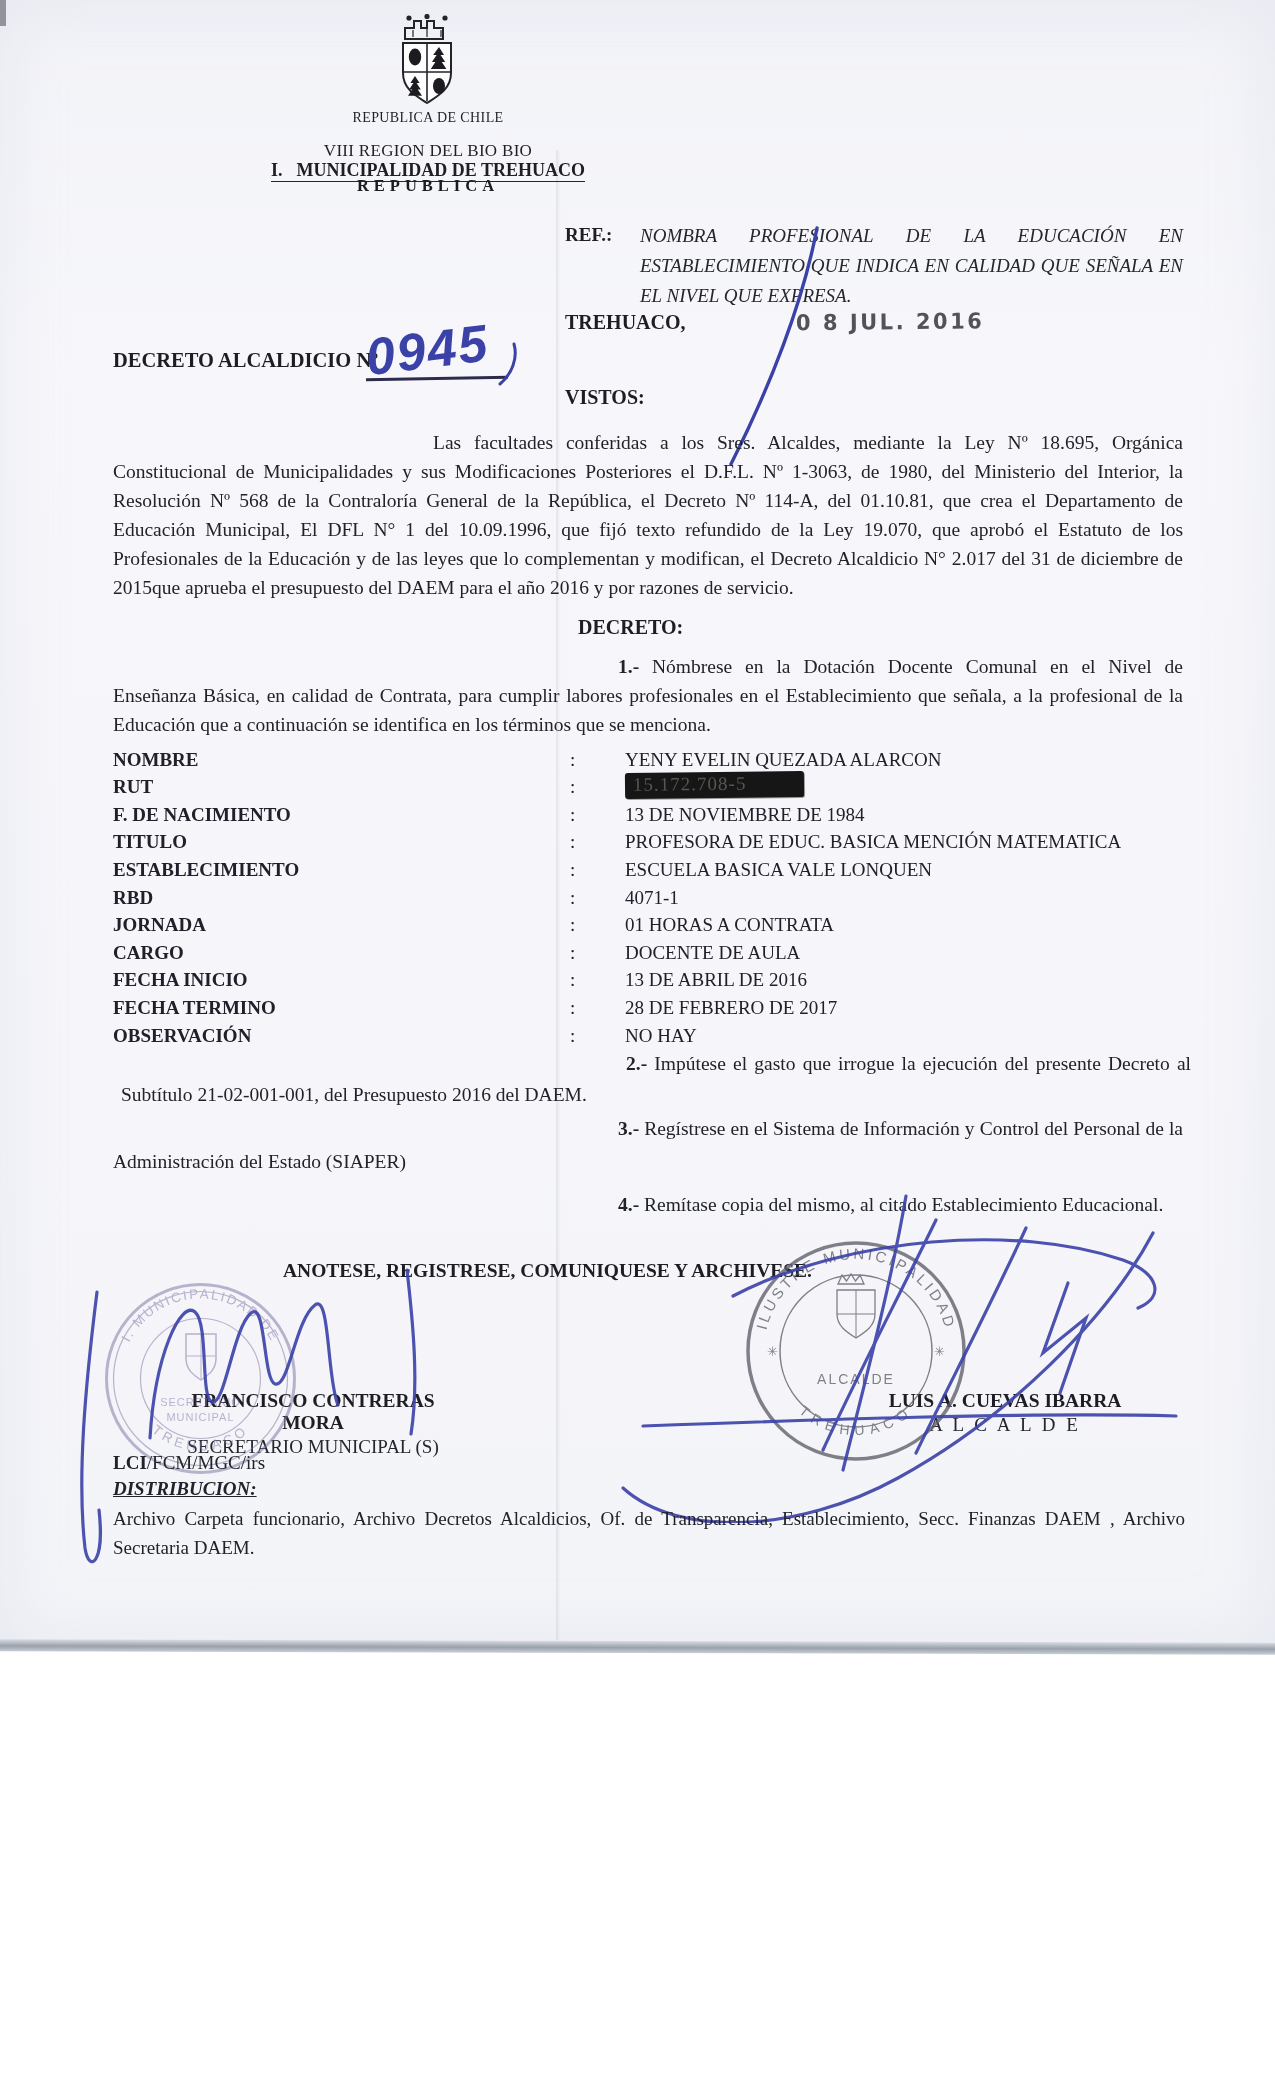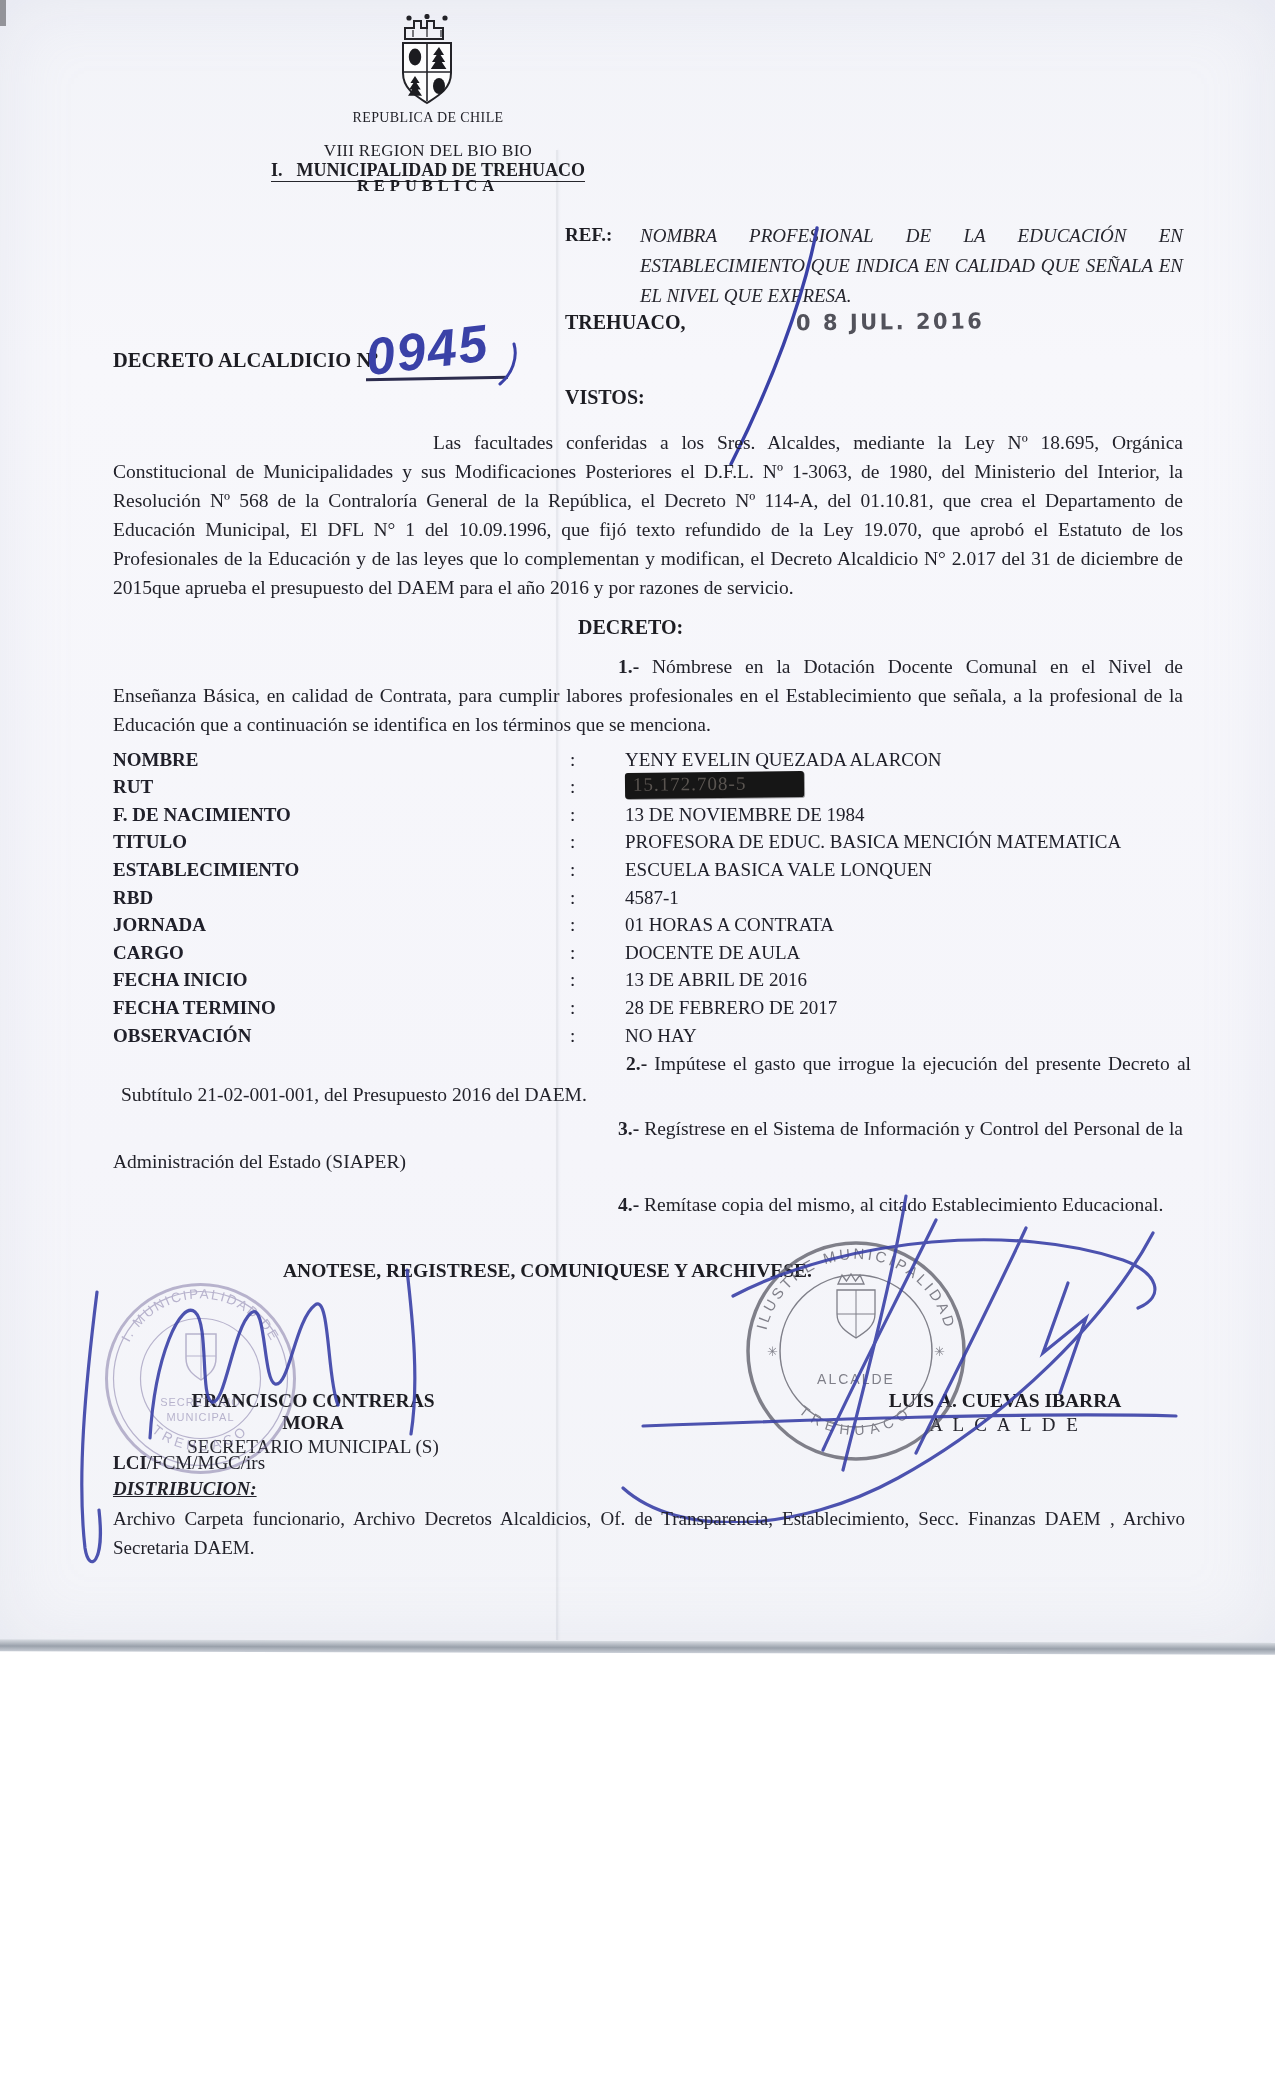--- a/index.html
+++ b/index.html
@@ -144,21 +144,21 @@
         <span class="dvalue">PROFESORA DE EDUC. BASICA MENCIÓN MATEMATICA</span>
       </div>
     <div class="drow">
         <span class="dlabel">ESTABLECIMIENTO</span>
         <span class="dcolon">:</span>
         <span class="dvalue">ESCUELA BASICA VALE LONQUEN</span>
       </div>
     <div class="drow">
         <span class="dlabel">RBD</span>
         <span class="dcolon">:</span>
-        <span class="dvalue">4587-1</span>
+        <span class="dvalue">4071-1</span>
       </div>
     <div class="drow">
         <span class="dlabel">JORNADA</span>
         <span class="dcolon">:</span>
         <span class="dvalue">01 HORAS A CONTRATA</span>
       </div>
     <div class="drow">
         <span class="dlabel">CARGO</span>
         <span class="dcolon">:</span>
         <span class="dvalue">DOCENTE DE AULA</span>

